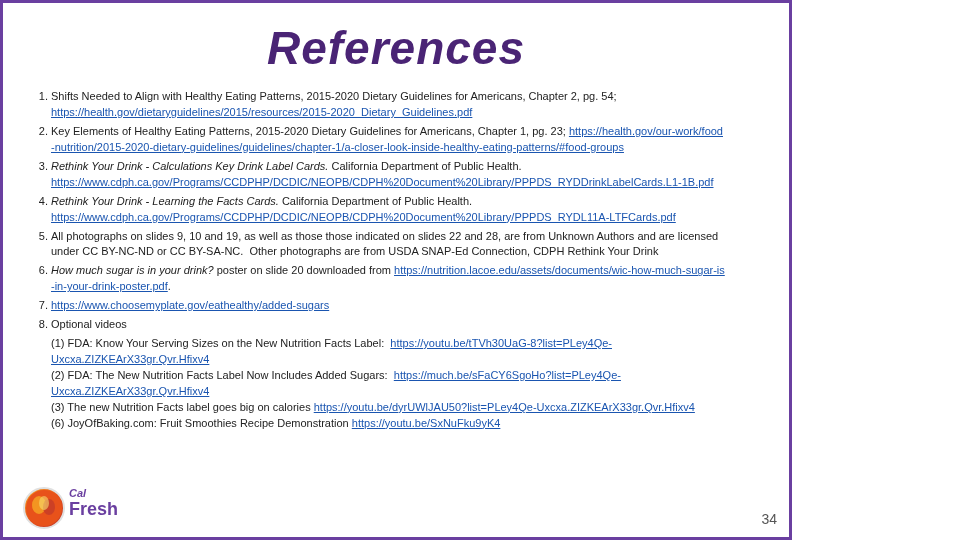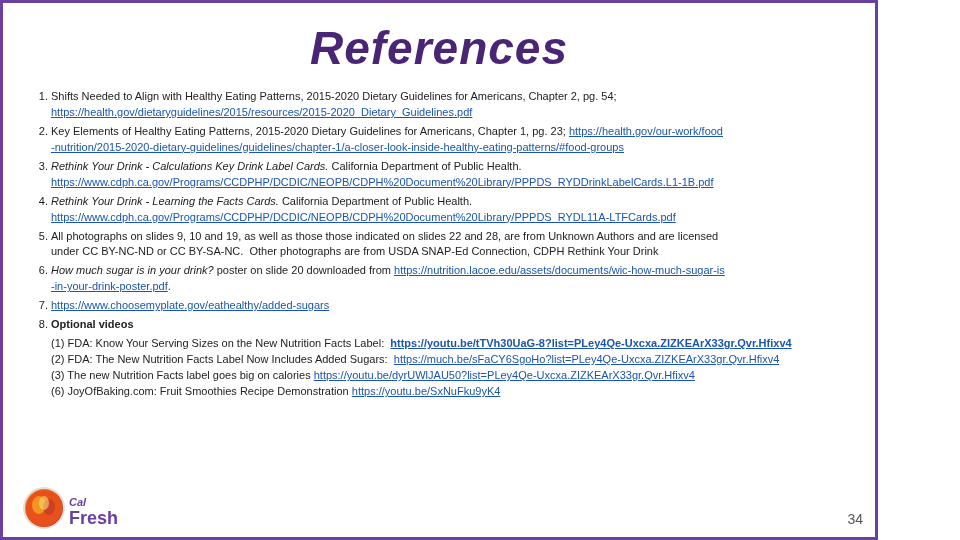--- a/index.html
+++ b/index.html
@@ -4,21 +4,21 @@
   <style>
     * { margin: 0; padding: 0; box-sizing: border-box; }
     body {
       width: 960px;
       height: 540px;
       overflow: hidden;
       font-family: Arial, sans-serif;
       background: #fff;
     }
     .slide {
-      width: 878px;
+      width: 792px;
       height: 540px;
       position: relative;
       background: #fff;
       border: 3px solid #6a3fa0;
       padding: 18px 30px 18px 30px;
     }
     .title {
       text-align: center;
       font-size: 46px;
       font-weight: bold;
@@ -34,39 +34,39 @@
     }
     ol {
       padding-left: 18px;
     }
     ol li {
       margin-bottom: 3px;
     }
     .optional-videos {
       margin-top: 3px;
     }
-    .bold { font-weight: bold; }
+    .bold { font-weight: normal; }
     a, .link {
       color: #1a55b0;
       text-decoration: underline;
     }
     .italic { font-style: italic; }
     .page-number {
       position: absolute;
       bottom: 10px;
       right: 12px;
       font-size: 14px;
       color: #555;
     }
     .logo {
       position: absolute;
       bottom: 8px;
       left: 20px;
       display: flex;
-      align-items: flex-end;
+      align-items: flex-start;
     }
     .logo-circle {
       width: 42px;
       height: 42px;
       border-radius: 50%;
       background: linear-gradient(135deg, #f5a623 0%, #e8521a 50%, #c0392b 100%);
       display: flex;
       align-items: center;
       justify-content: center;
       overflow: hidden;

